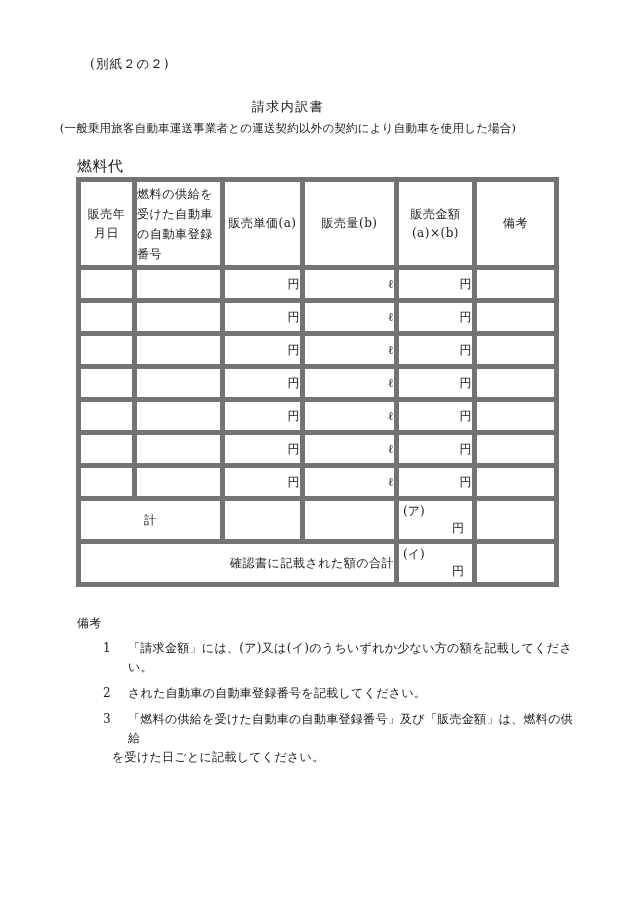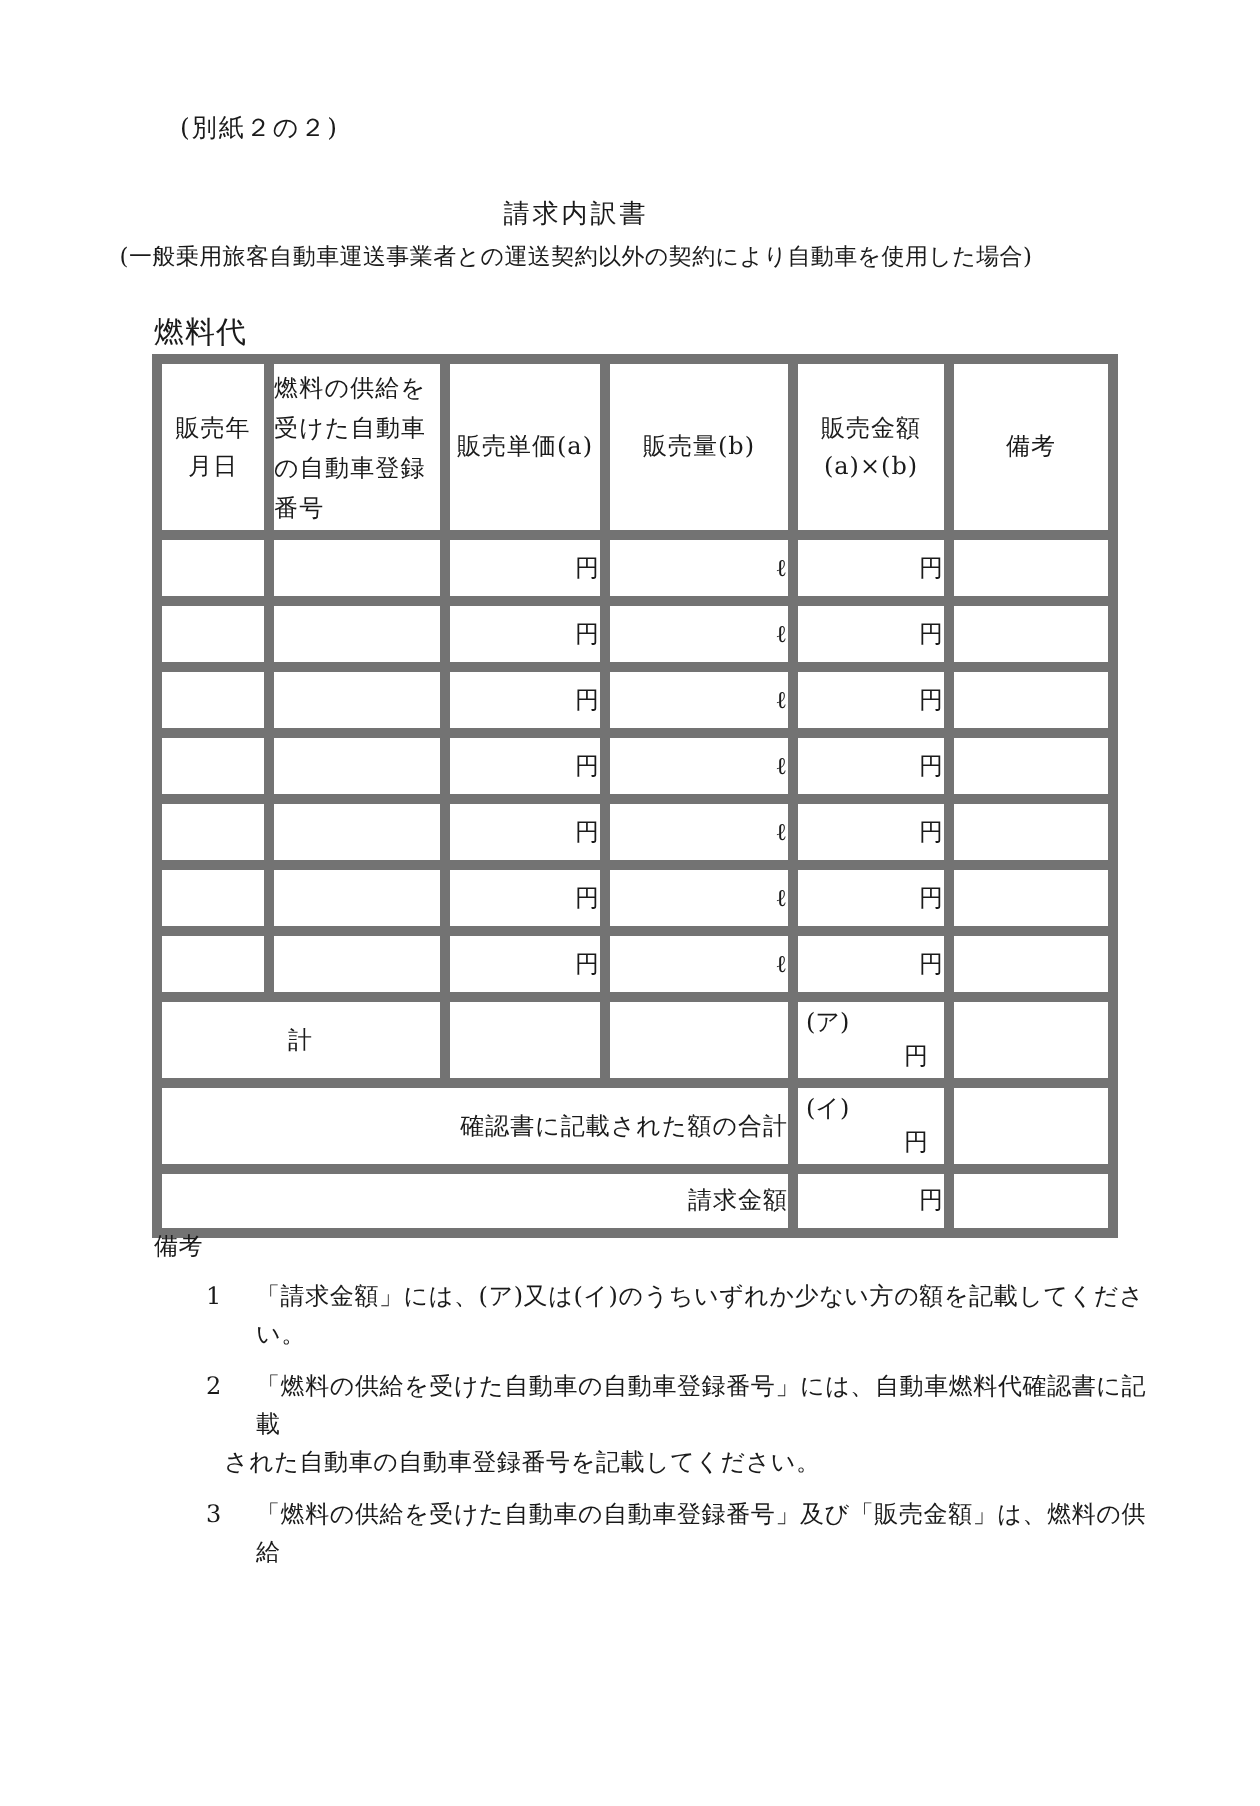--- a/index.html
+++ b/index.html
@@ -205,47 +205,42 @@
         <td colspan="4" class="label-left">確認書に記載された額の合計</td>
         <td class="amt-split">
           <div class="amt-wrap">
             <span class="amt-label">(イ)</span>
             <span class="amt-suffix">円</span>
           </div>
         </td>
         <td></td>
       </tr>
 
-      <tr class="billing-row">
-        <td colspan="4" class="label-left">請求金額</td>
-        <td class="num">円</td>
-        <td></td>
-      </tr>
     </tbody>
   </table>
 
   <div class="notes">
     <div class="notes-heading">備考</div>
 
     <div class="note-item">
       <span class="note-num">1</span>
       <div class="note-text">
         <span class="note-line">「請求金額」には、(ア)又は(イ)のうちいずれか少ない方の額を記載してください。</span>
       </div>
     </div>
 
     <div class="note-item">
       <span class="note-num">2</span>
       <div class="note-text">
-        <span class="note-line">「燃料の供給を受けた自動車の自動車登録番号」には、自動車燃料代確認書に記載</span>
         <span class="note-line">された自動車の自動車登録番号を記載してください。</span>
       </div>
     </div>
 
     <div class="note-item">
       <span class="note-num">3</span>
       <div class="note-text">
         <span class="note-line">「燃料の供給を受けた自動車の自動車登録番号」及び「販売金額」は、燃料の供給</span>
+        <span class="note-line">を受けた日ごとに記載してください。</span>
       </div>
     </div>
   </div>
 
 </div>
 
 </body></html>

